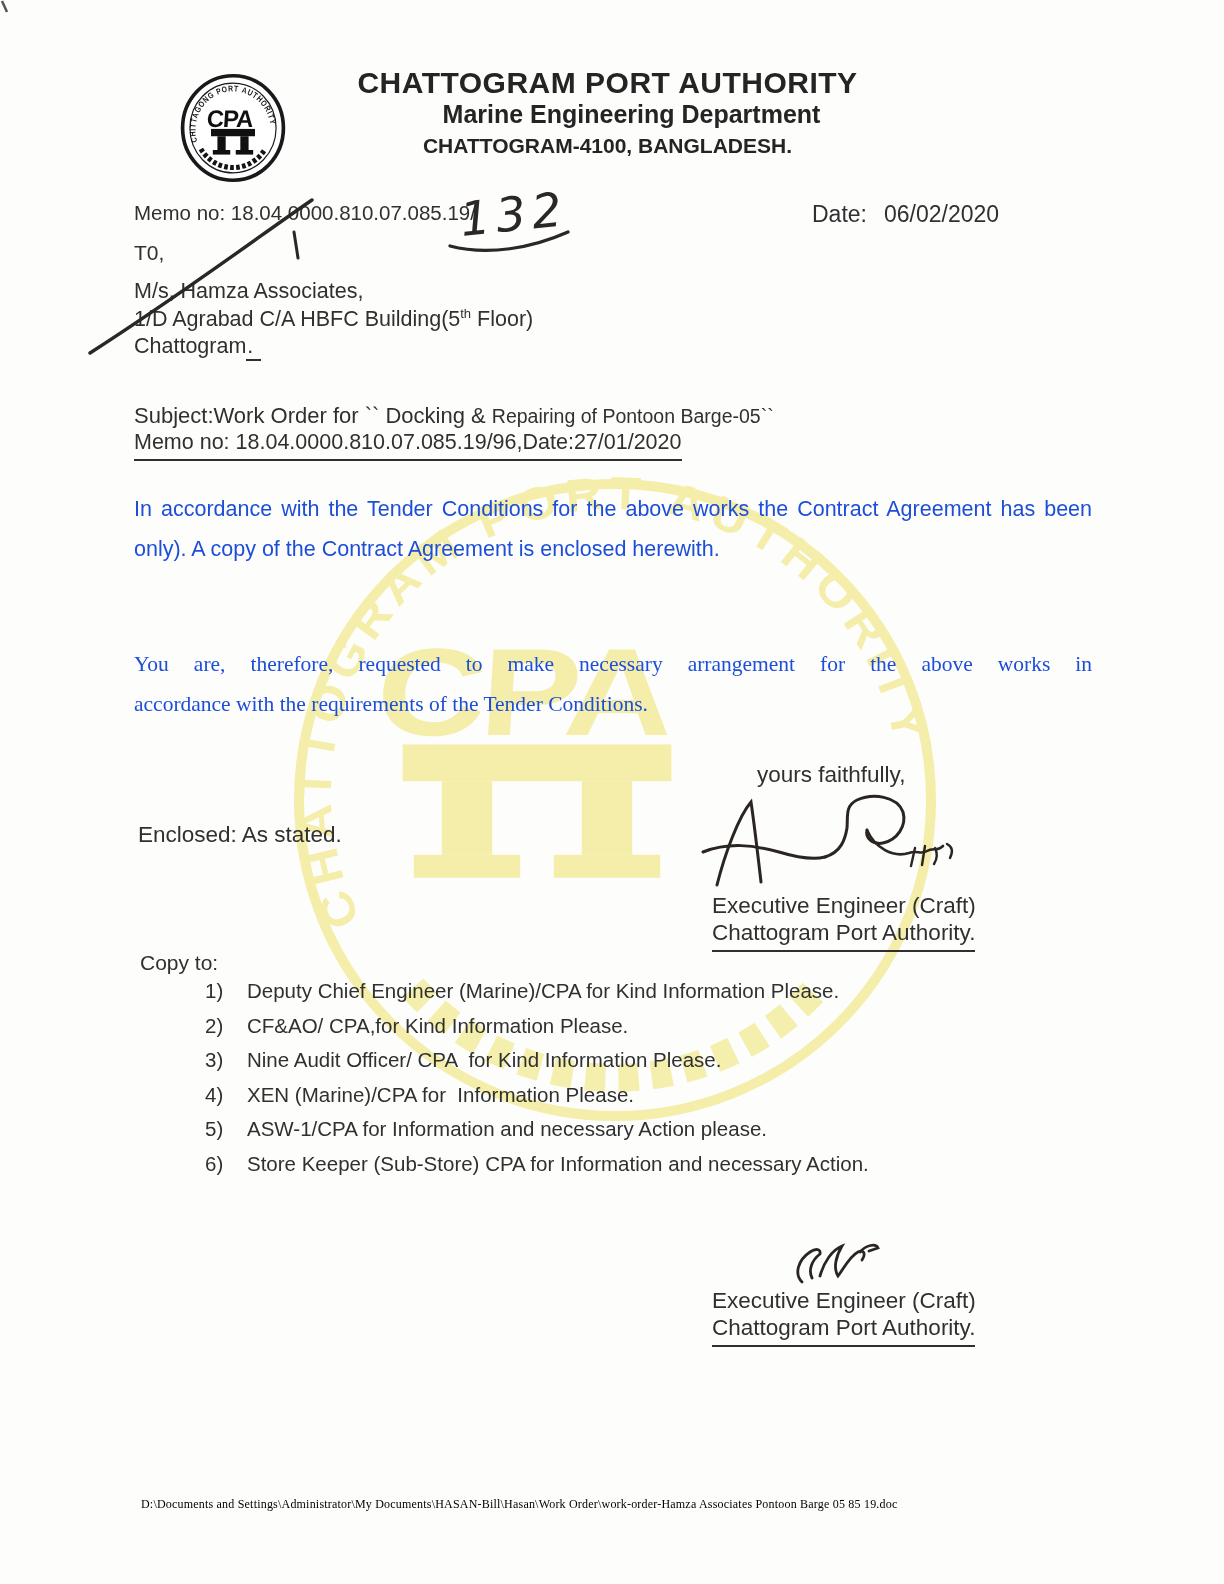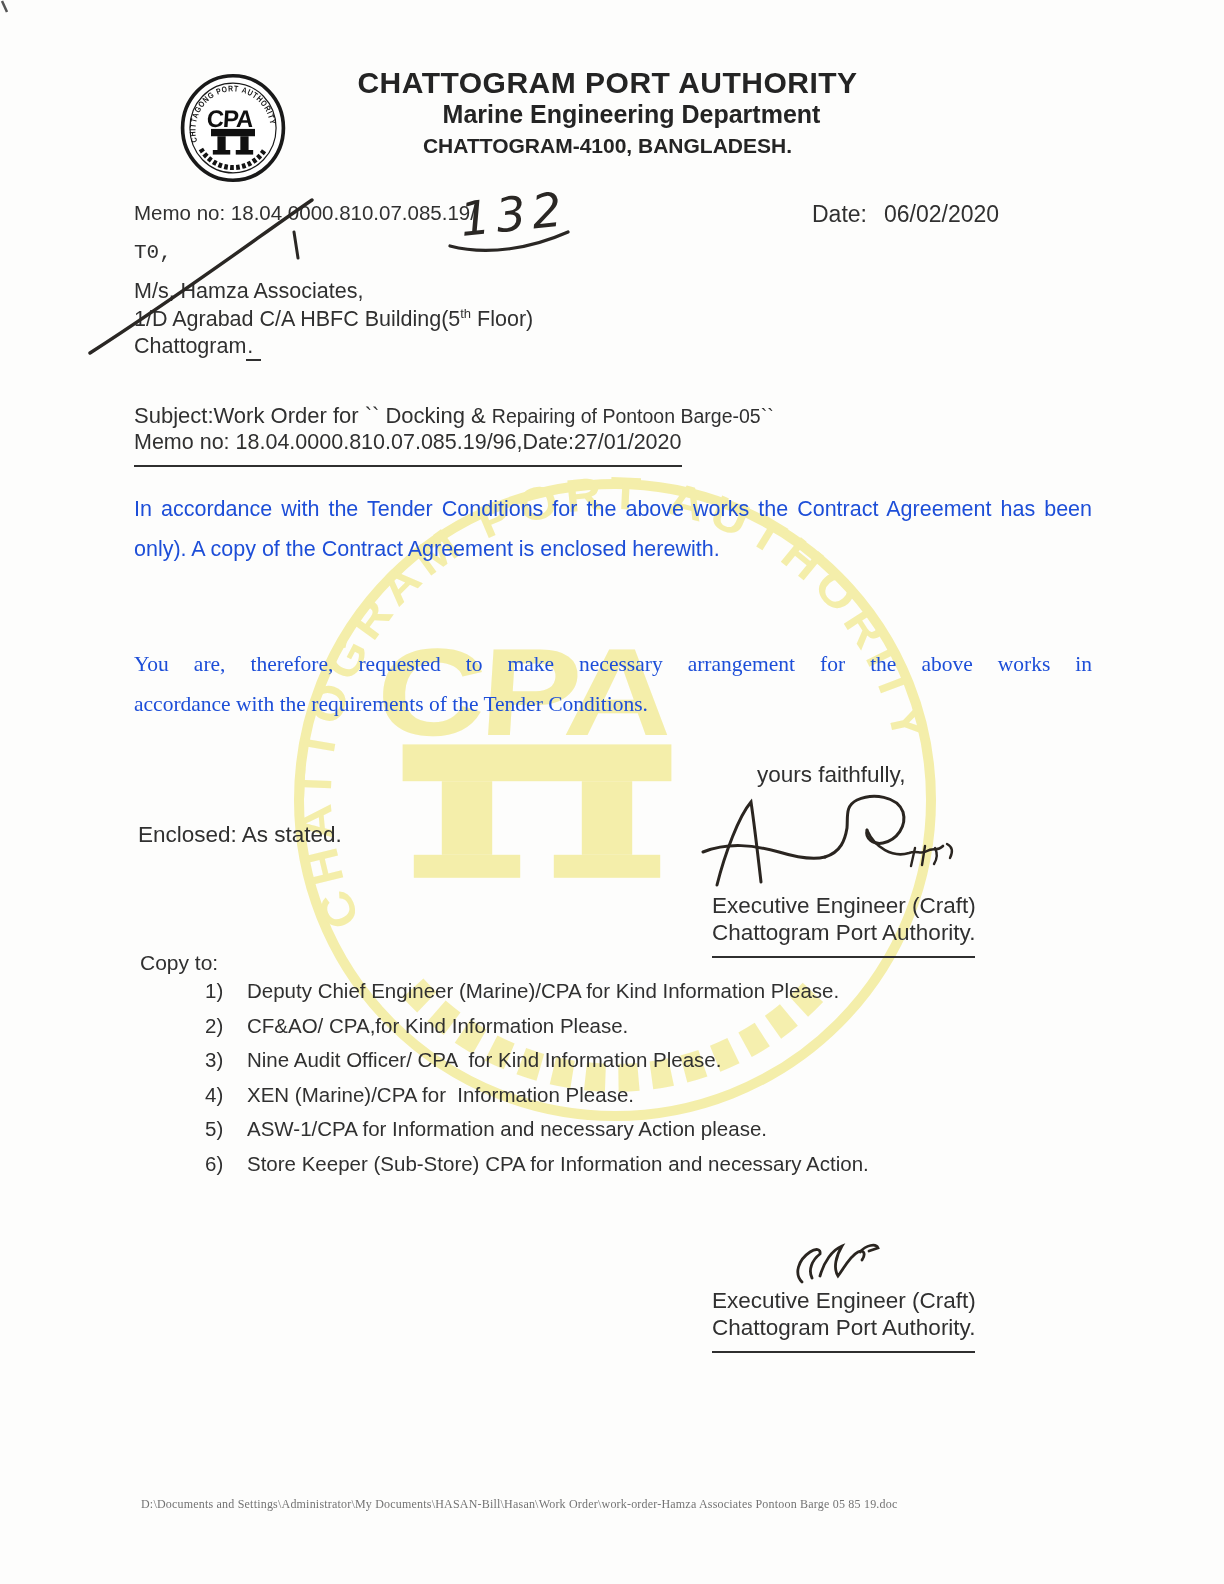--- a/index.html
+++ b/index.html
@@ -14,52 +14,52 @@
   
   .lh-center{left:0; width:1215px; text-align:center; font-weight:bold; color:#242424;}
   .lh-title{top:66px; font-size:30px; letter-spacing:.5px;}
   .lh-dept{top:100px; font-size:25px;padding-left:24px;}
   .lh-addr{top:134px; font-size:21px;}
   
   .memo-row{left:134px; top:201px; font-size:20.5px;}
   .date-row{left:812px; top:201px; font-size:23px;}
   .date-row .val{margin-left:17px;}
   
-  .to{left:134px; top:241px; font-size:21px;font-family:Liberation Mono, monospace;}
+  .to{left:134px; top:241px; font-size:21px;}
   .addr1{left:134px; top:279px; font-size:21.5px;}
   .addr2{left:134px; top:306px; font-size:21.5px;}
   .addr3{left:134px; top:334px; font-size:21.5px;}
   .u-dot{border-bottom:2.2px solid #2f2f2f; padding:0 8px 1px 1px;}
   sup{font-size:13px;}
   
   .subj1{left:134px; top:403px; font-size:22px;}
   .subj1 .small{font-size:19.5px;}
   .subj2{left:134px; top:430px; font-size:21.5px;}
-  .underlined{display:inline-block; border-bottom:2.2px solid #2f2f2f; padding-bottom:10px;}
+  .underlined{display:inline-block; border-bottom:2.2px solid #2f2f2f; padding-bottom:4px;}
   
   .para{left:134px; width:958px; font-size:21.5px; color:#1d4ed8;}
   .p1{top:497px;} .p2{top:652px;font-family:Liberation Serif, serif;}
   .jline{text-align:justify; height:40px; overflow:hidden;}
   .jline::after{content:""; display:inline-block; width:100%; height:0;}
   .pline{height:40px;}
   
   .valediction{left:757px; top:762px; font-size:22.5px;}
   .enclosed{left:138px; top:822px; font-size:22.5px;}
   .sig-title1{left:712px; top:893px; font-size:22.5px;}
   .sig-org1{left:712px; top:920px; font-size:22.5px;}
   .sig-title2{left:712px; top:1288px; font-size:22.5px;}
   .sig-org2{left:712px; top:1315px; font-size:22.5px;}
   
   .copy-label{left:140px; top:951px; font-size:21px;}
   .copy-list{left:205px; top:979px; font-size:20.5px;}
   .copy-row{display:flex; height:34.5px; align-items:flex-start;}
   .copy-num{width:42px; flex:0 0 42px;}
   .copy-text{white-space:pre-wrap;}
   
-  .footer{left:141px; top:1497px; font-size:12px; color:#737373;
+  .footer{left:141px; top:1497px; font-size:12px; color:#000000;
           font-family:"Liberation Serif", serif; letter-spacing:.2px;}
   
   .wm{left:285px; top:470px; z-index:0; pointer-events:none;}
   .logo{left:178px; top:72px;}
   .ink{z-index:2; pointer-events:none;}
 </style>
 </head>
 <body>
 
 <div class="page">

